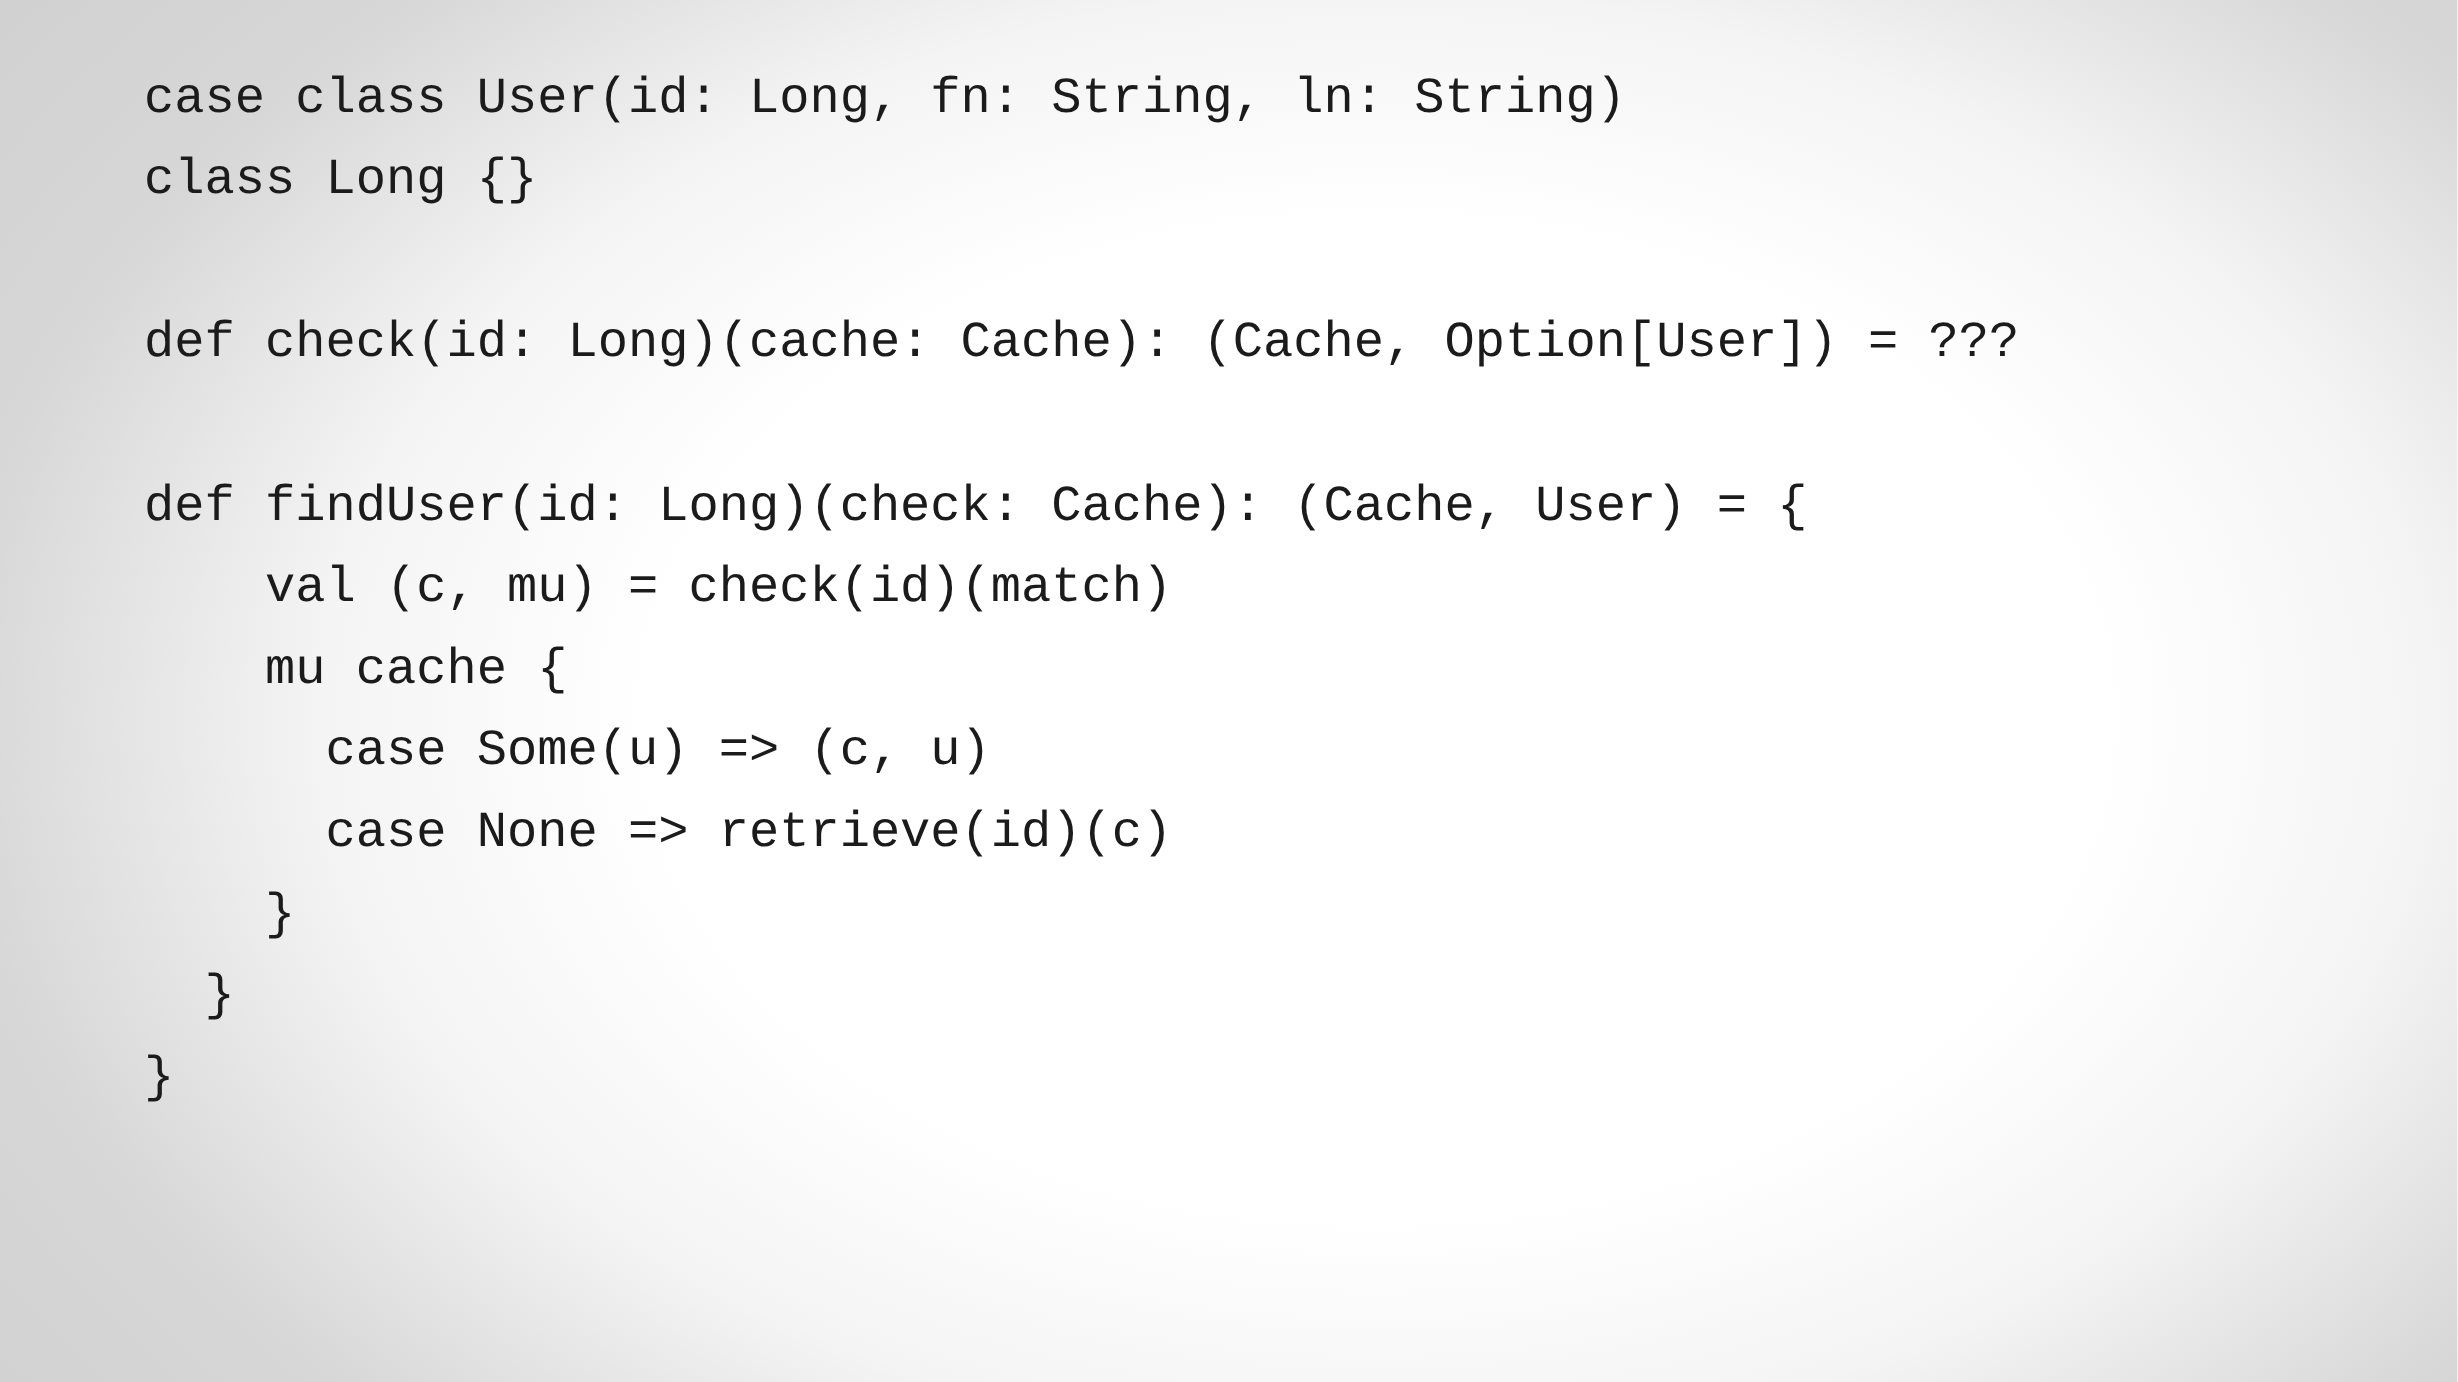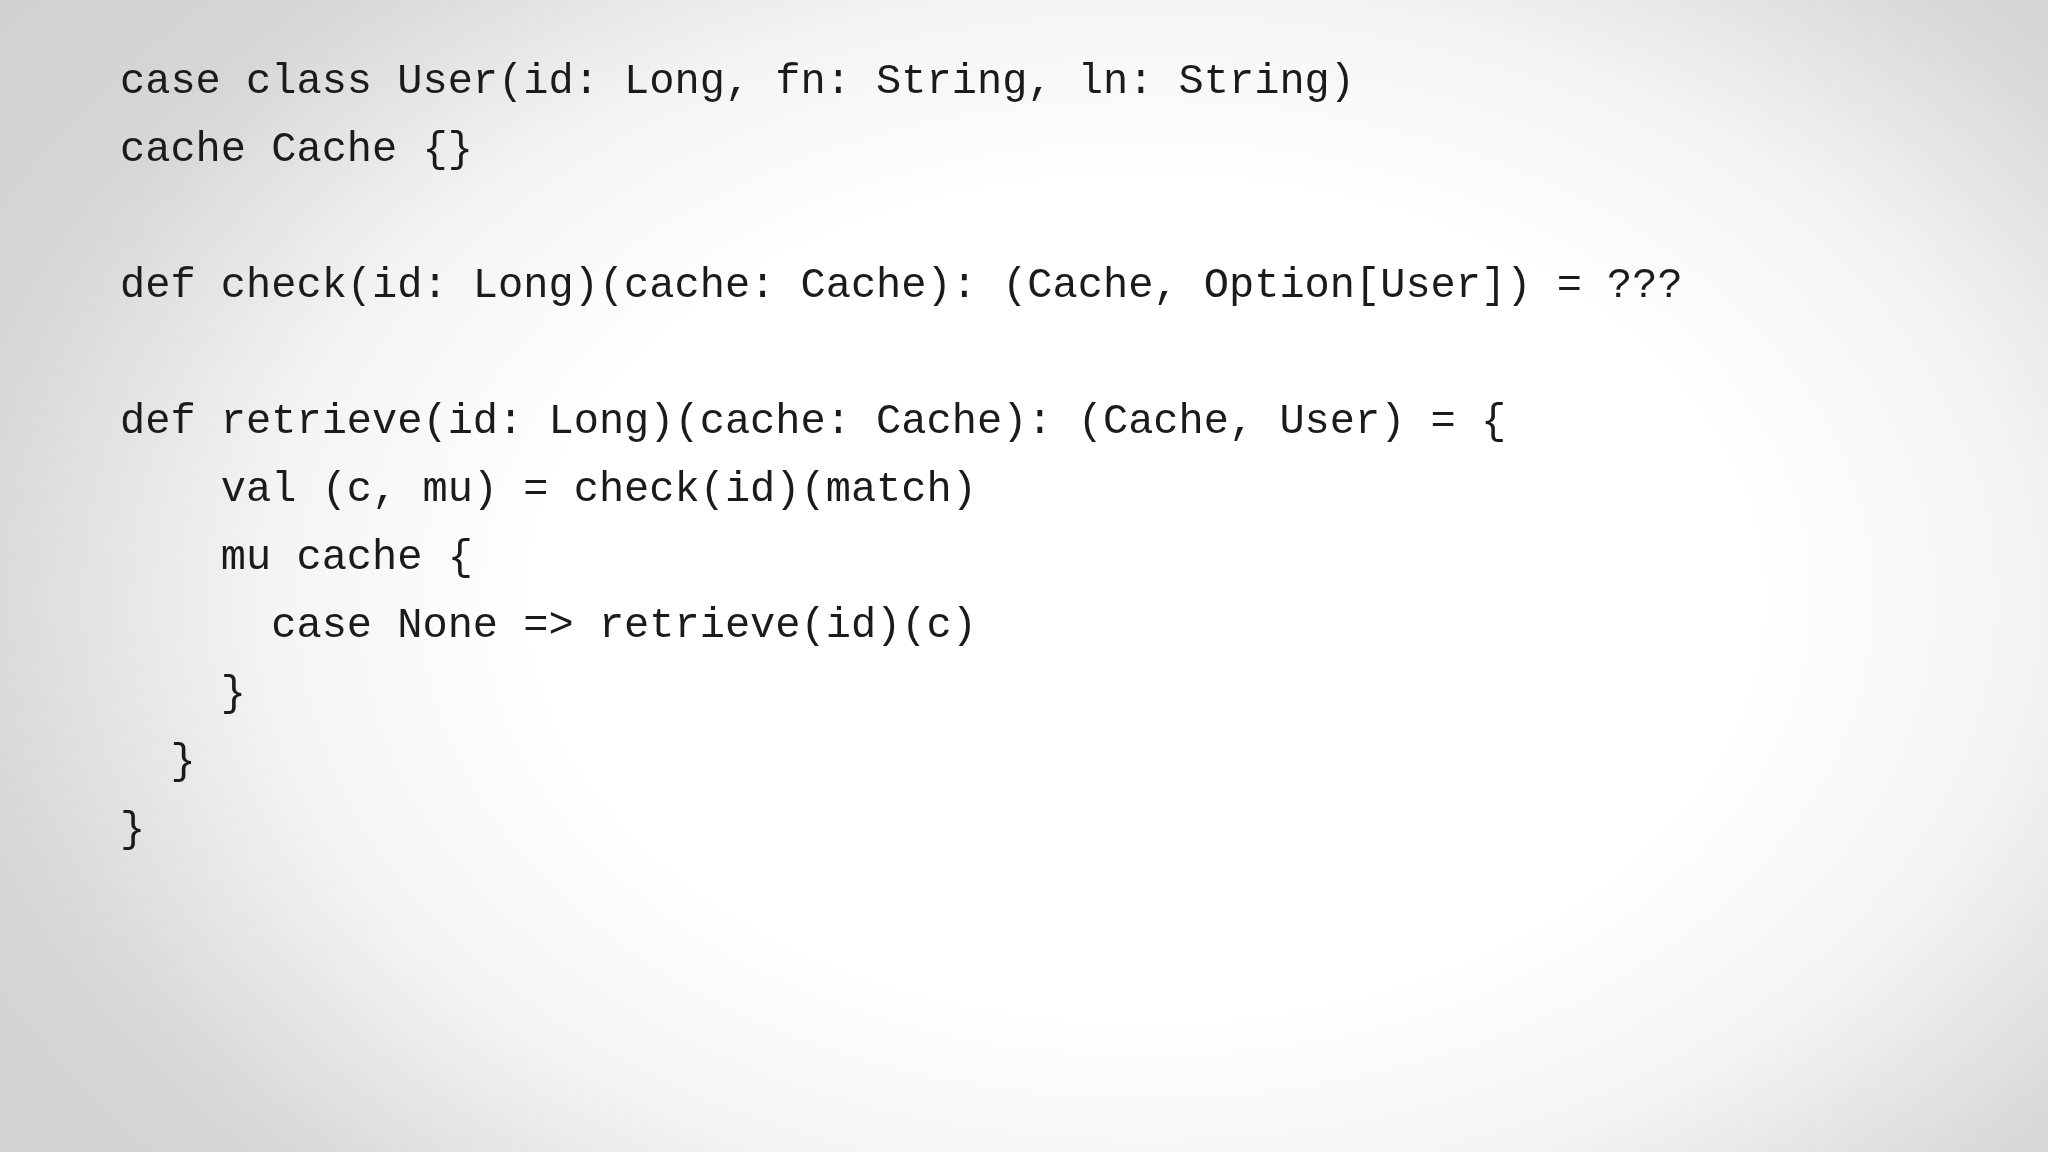--- a/index.html
+++ b/index.html
@@ -38,25 +38,26 @@
     white-space: pre;
     min-height: 68px;
   }
 </style>
 </head>
 <body>
 
 <div class="slide">
   <div class="code-block">
     <div class="code-line">case class User(id: Long, fn: String, ln: String)</div>
-    <div class="code-line">cache Cache {}</div>
+    <div class="code-line">class Long {}</div>
     <div class="code-line"></div>
     <div class="code-line">def check(id: Long)(cache: Cache): (Cache, Option[User]) = ???</div>
     <div class="code-line"></div>
-    <div class="code-line">def retrieve(id: Long)(cache: Cache): (Cache, User) = {</div>
+    <div class="code-line">def findUser(id: Long)(check: Cache): (Cache, User) = {</div>
     <div class="code-line">    val (c, mu) = check(id)(match)</div>
     <div class="code-line">    mu cache {</div>
+    <div class="code-line">      case Some(u) =&gt; (c, u)</div>
     <div class="code-line">      case None =&gt; retrieve(id)(c)</div>
     <div class="code-line">    }</div>
     <div class="code-line">  }</div>
     <div class="code-line">}</div>
   </div>
 </div>
 
 </body></html>

